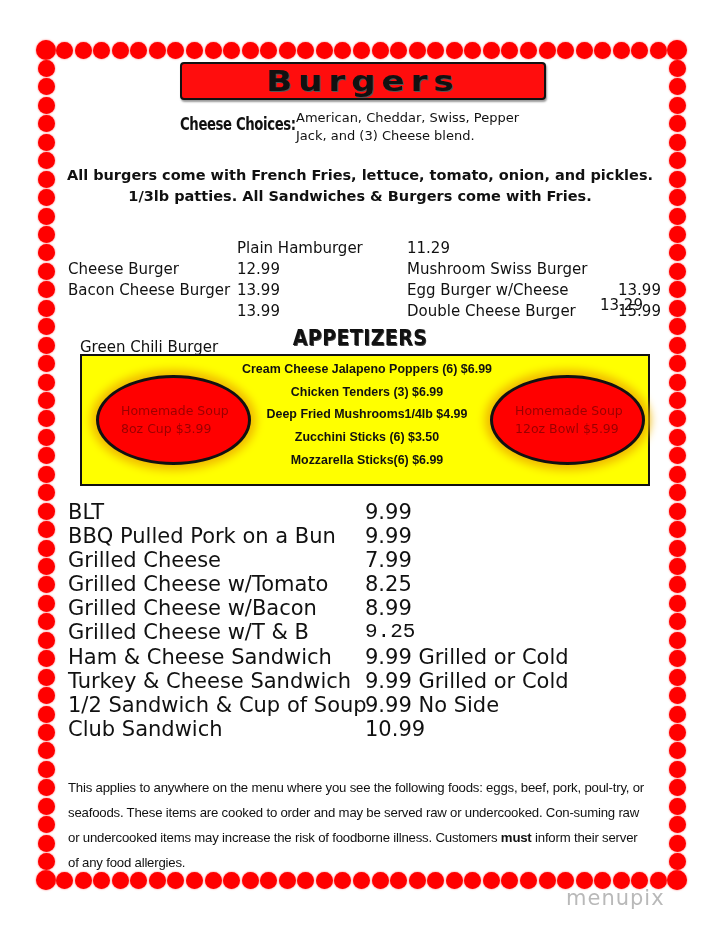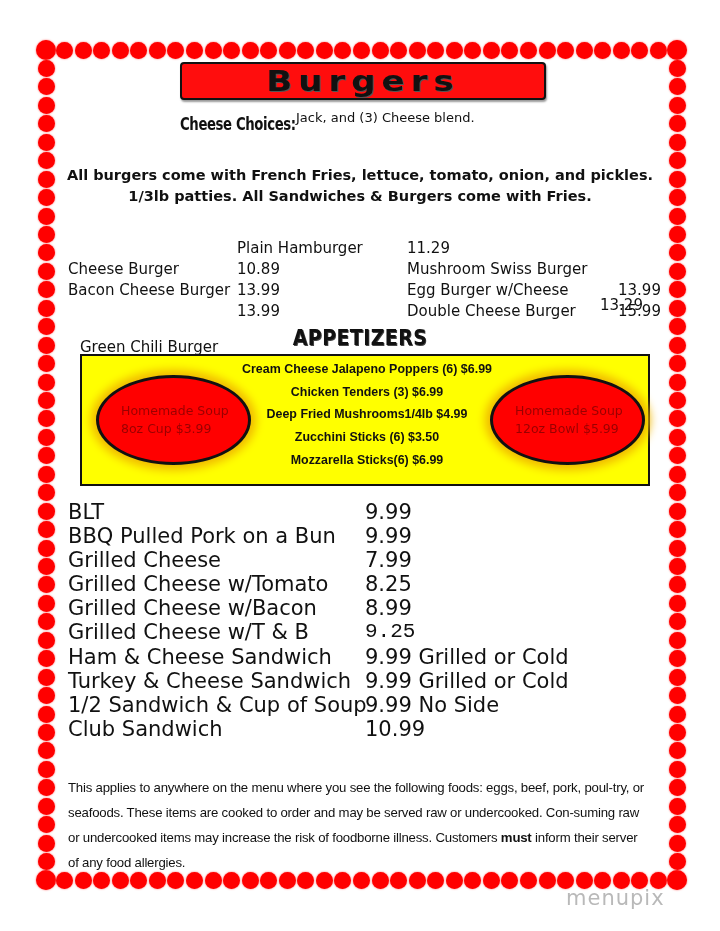--- a/index.html
+++ b/index.html
@@ -183,34 +183,35 @@
     <div class="dot" style="left: 37.5px; top: 853.056px;"></div>
     <div class="dot" style="left: 668.5px; top: 853.056px;"></div>
   </div>
 
 <div class="title-box">
   <span class="title-text">Burgers</span>
 </div>
 
 <div class="cheese-label">Cheese Choices:</div>
 <div class="cheese-text">
+  <div>American, Cheddar, Swiss, Pepper</div>
   <div>Jack, and (3) Cheese blend.</div>
 </div>
 
 <div class="intro">
   <div>All burgers come with French Fries, lettuce, tomato, onion, and pickles.</div>
   <div>1/3lb patties. All Sandwiches &amp; Burgers come with Fries.</div>
 </div>
 
 <div>
   <span class="burger" style="left:237px; top:238px;">Plain Hamburger</span>
   <span class="burger" style="left:407px; top:238px;">11.29</span>
 
   <span class="burger" style="left:68px; top:259px;">Cheese Burger</span>
-  <span class="burger" style="left:237px; top:259px;">10.89</span>
+  <span class="burger" style="left:237px; top:259px;">12.99</span>
   <span class="burger" style="left:68px; top:280px;">Bacon Cheese Burger</span>
   <span class="burger" style="left:237px; top:280px;">13.99</span>
   <span class="burger" style="left:80px; top:301px;margin-top:36px;">Green Chili Burger</span>
   <span class="burger" style="left:237px; top:301px;">13.99</span>
 
   <span class="burger" style="left:407px; top:259px;">Mushroom Swiss Burger</span>
   <span class="burger" style="left:600px; top:259px;margin-top:36px;">13.29</span>
   <span class="burger" style="left:407px; top:280px;">Egg Burger w/Cheese</span>
   <span class="burger" style="left:618px; top:280px;">13.99</span>
   <span class="burger" style="left:407px; top:301px;">Double Cheese Burger</span>

